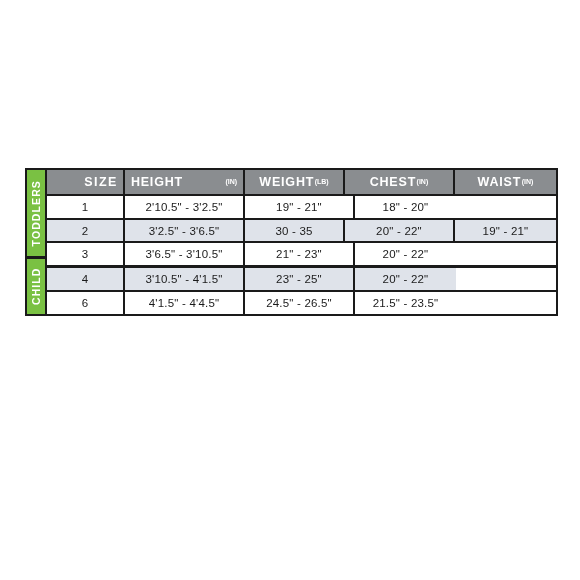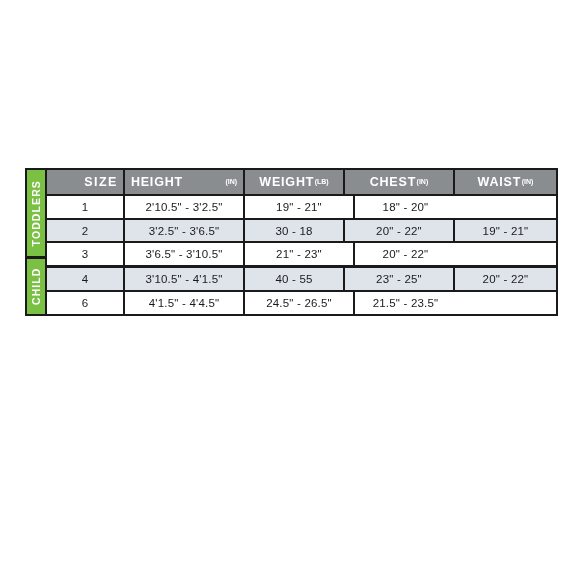--- a/index.html
+++ b/index.html
@@ -167,36 +167,35 @@
     <div class="row data plain sep">
       <div class="cell val c-size">1</div>
       <div class="cell val c-height">2'10.5" - 3'2.5"</div>
       <div class="cell val c-chest">19" - 21"</div>
       <div class="cell val c-waist">18" - 20"</div>
     </div>
 
     <div class="row data alt sep">
       <div class="cell val c-size">2</div>
       <div class="cell val c-height">3'2.5" - 3'6.5"</div>
-      <div class="cell val c-weight">30 - 18</div>
+      <div class="cell val c-weight">30 - 35</div>
       <div class="cell val c-chest">20" - 22"</div>
       <div class="cell val c-waist">19" - 21"</div>
     </div>
 
     <div class="row data plain group-end">
       <div class="cell val c-size">3</div>
       <div class="cell val c-height">3'6.5" - 3'10.5"</div>
       <div class="cell val c-chest">21" - 23"</div>
       <div class="cell val c-waist">20" - 22"</div>
     </div>
 
     <div class="row data alt sep">
       <div class="cell val c-size">4</div>
       <div class="cell val c-height">3'10.5" - 4'1.5"</div>
-      <div class="cell val c-weight">40 - 55</div>
       <div class="cell val c-chest">23" - 25"</div>
       <div class="cell val c-waist">20" - 22"</div>
     </div>
 
     <div class="row data plain">
       <div class="cell val c-size">6</div>
       <div class="cell val c-height">4'1.5" - 4'4.5"</div>
       <div class="cell val c-chest">24.5" - 26.5"</div>
       <div class="cell val c-waist">21.5" - 23.5"</div>
     </div>

